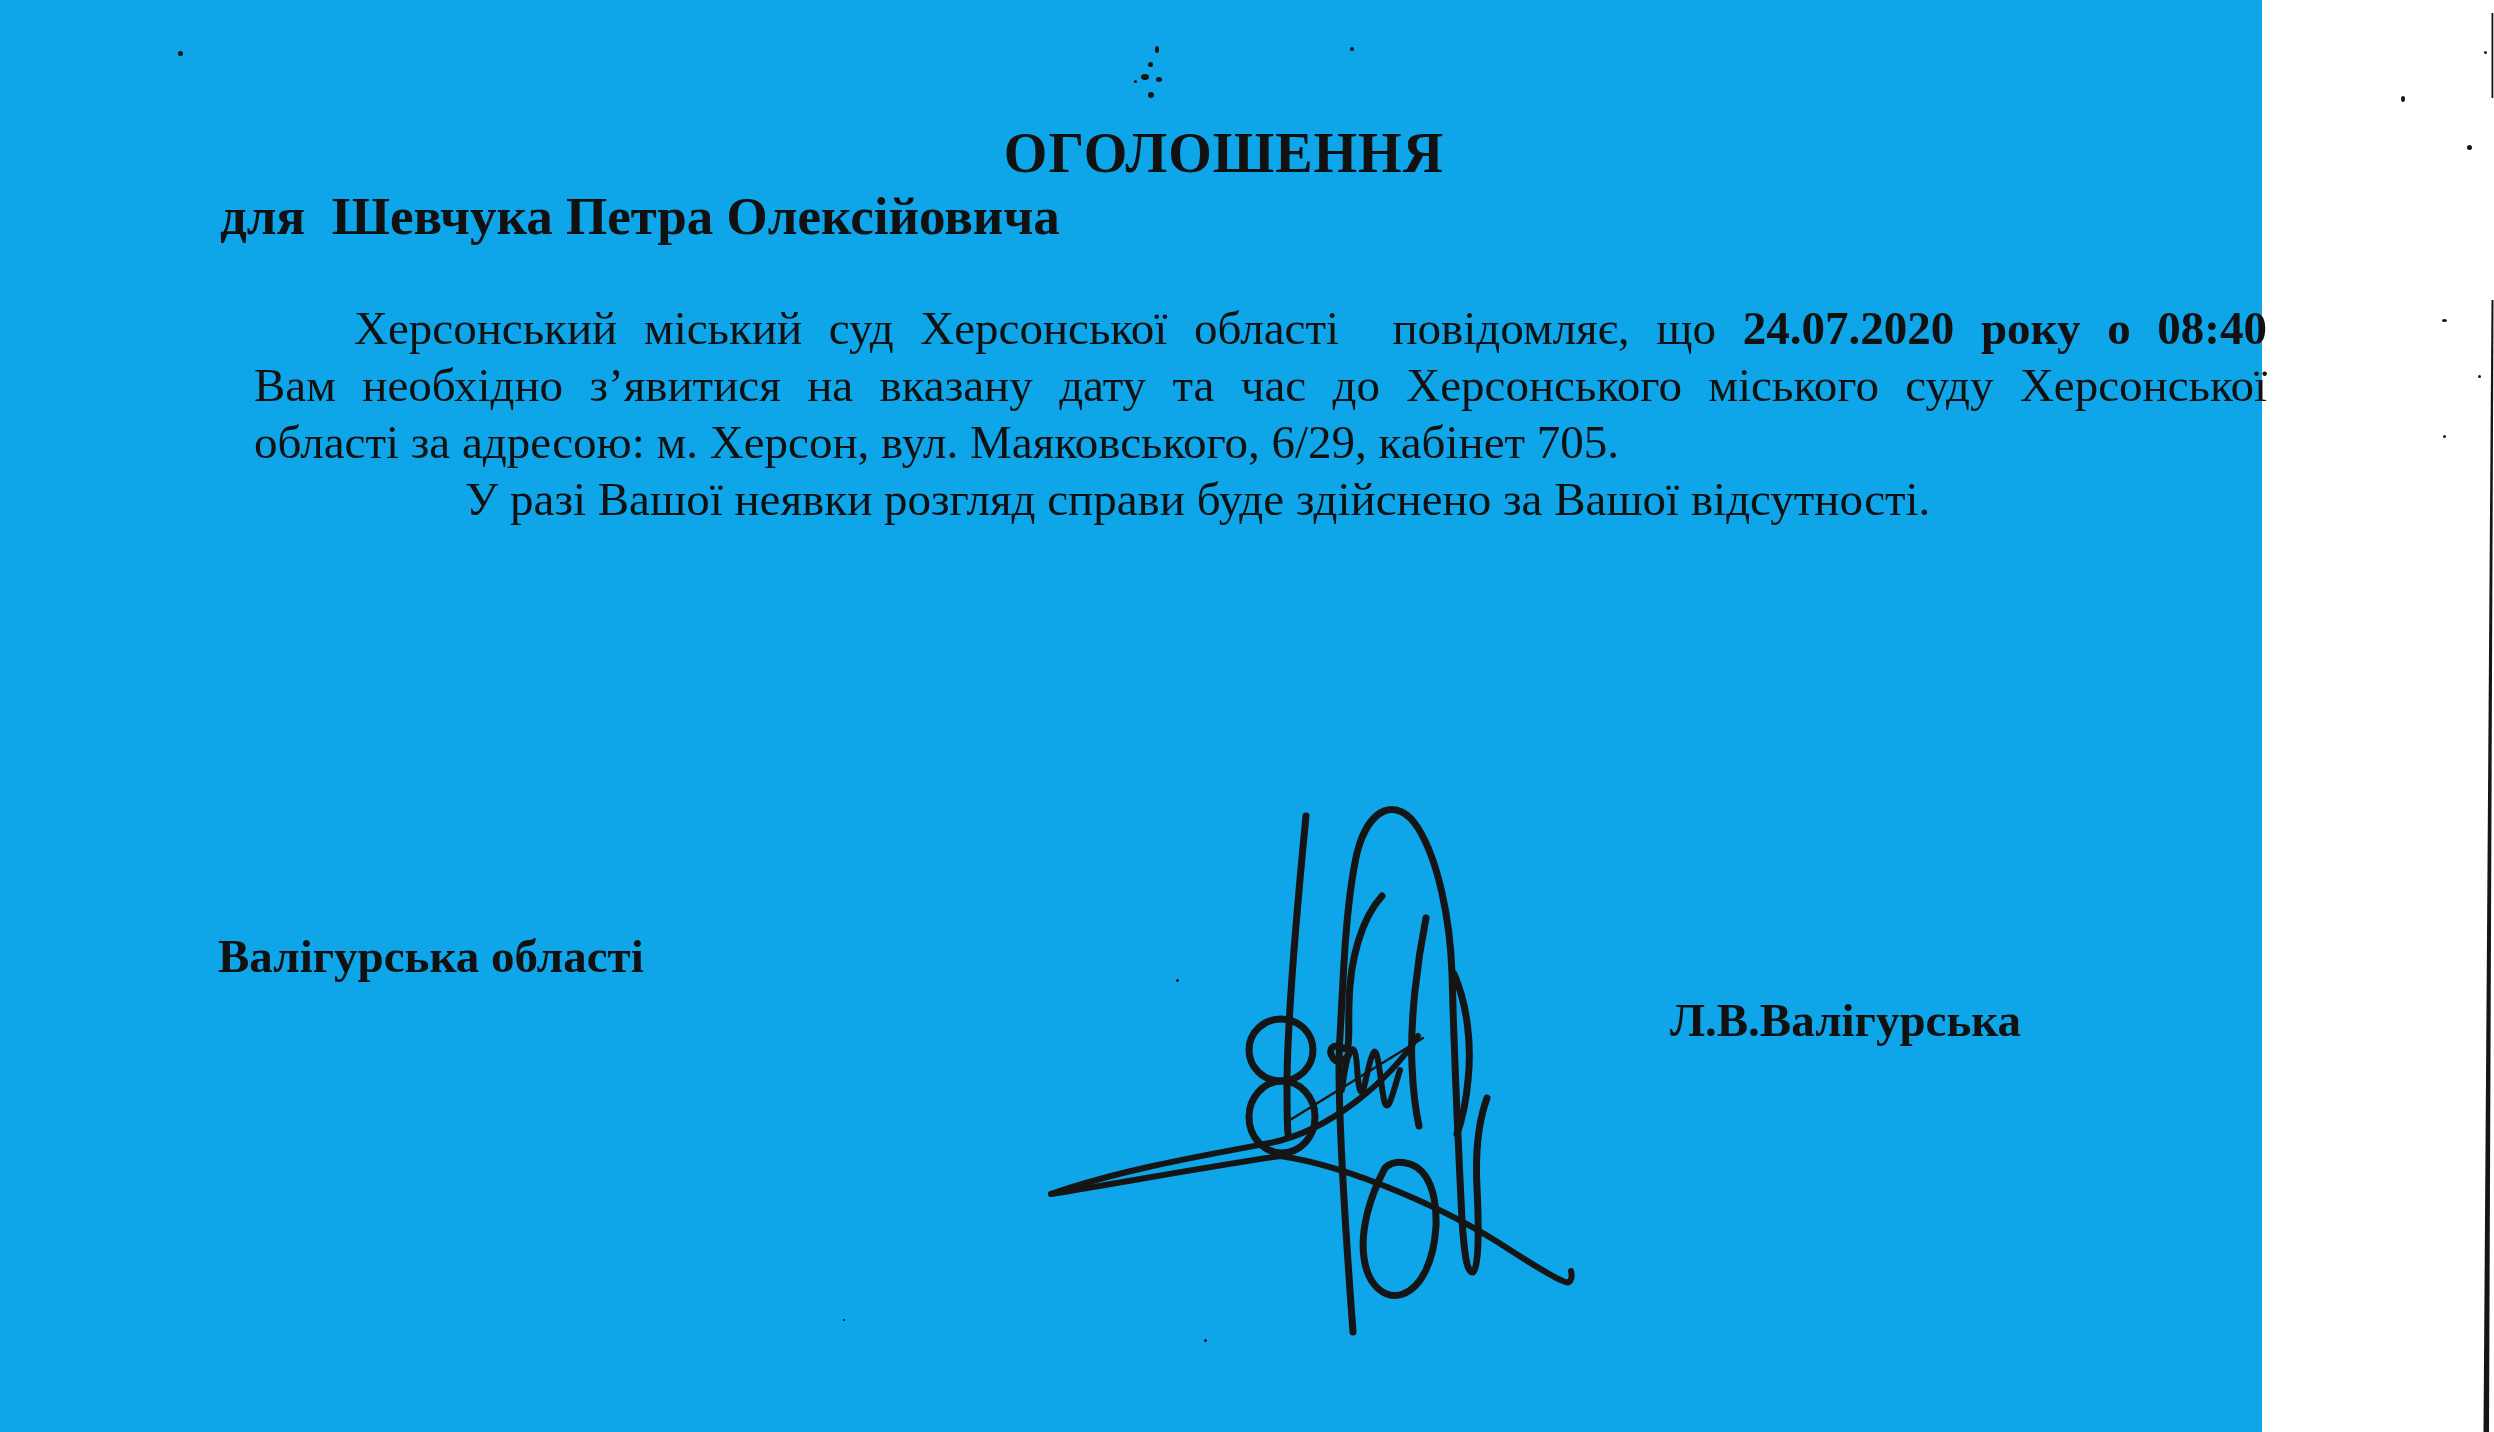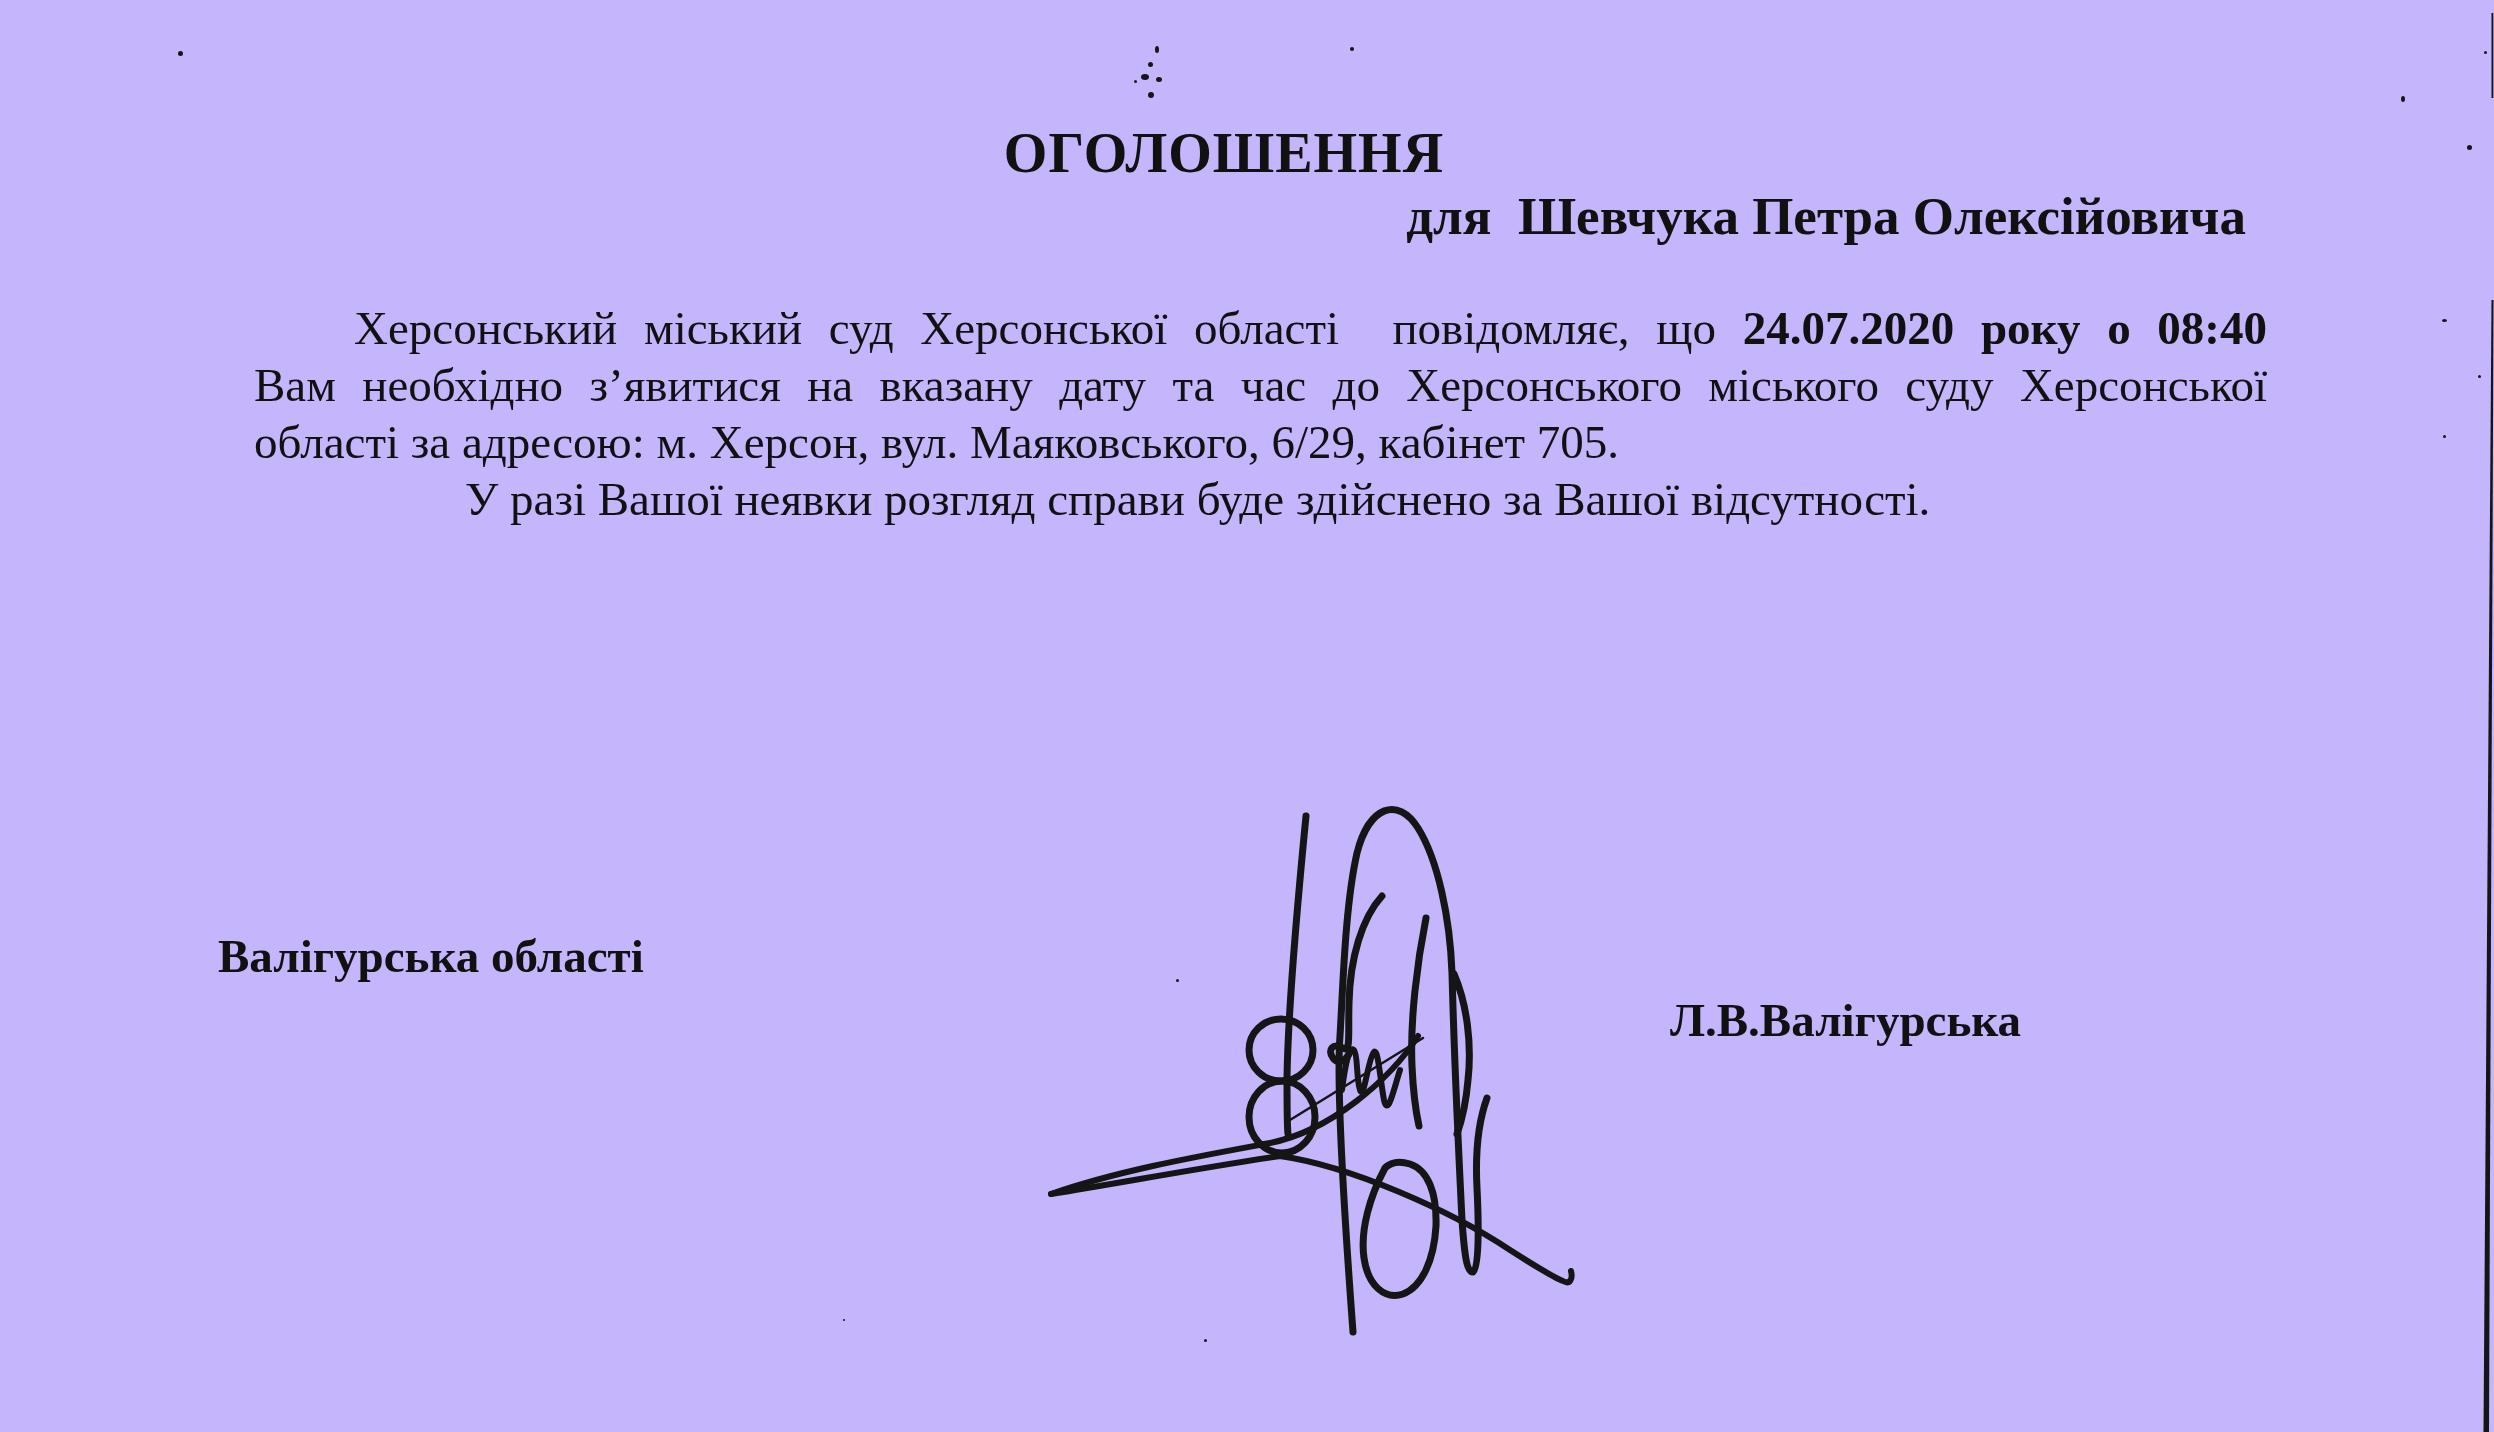--- a/index.html
+++ b/index.html
@@ -2,29 +2,29 @@
 <html><head>
 <meta charset="utf-8">
 <style>
   html,body{margin:0;padding:0;}
   body{
     width:2494px;height:1432px;overflow:hidden;
     background:#ffffff;
     font-family:"Liberation Serif","DejaVu Serif",serif;
   }
   .page{
-    position:relative;width:2494px;height:1432px;background:#c4b5fd;color:#111111;
+    position:relative;width:2262px;height:1432px;background:#0ea5e9;color:#111111;
   }
   .title{
     position:absolute;left:218px;top:122px;width:2012px;
     text-align:center;font-weight:bold;font-size:56px;line-height:62px;letter-spacing:1px;
   }
   .subtitle{
-    position:absolute;left:234px;top:186px;width:2012px;
-    text-align:right;font-weight:bold;font-size:53px;line-height:60px;
+    position:absolute;left:220px;top:186px;width:2012px;
+    text-align:left;font-weight:bold;font-size:53px;line-height:60px;
   }
   .body-block{
     position:absolute;left:218px;top:300px;width:2013px;
     font-size:47px;line-height:57px;margin-left:36px;
   }
   .jline{text-align:justify;text-align-last:justify;}
   .line{text-align:left;}
   .indent1{text-indent:100px;}
   .indent2{text-indent:211px;}
   .b{font-weight:bold;}

